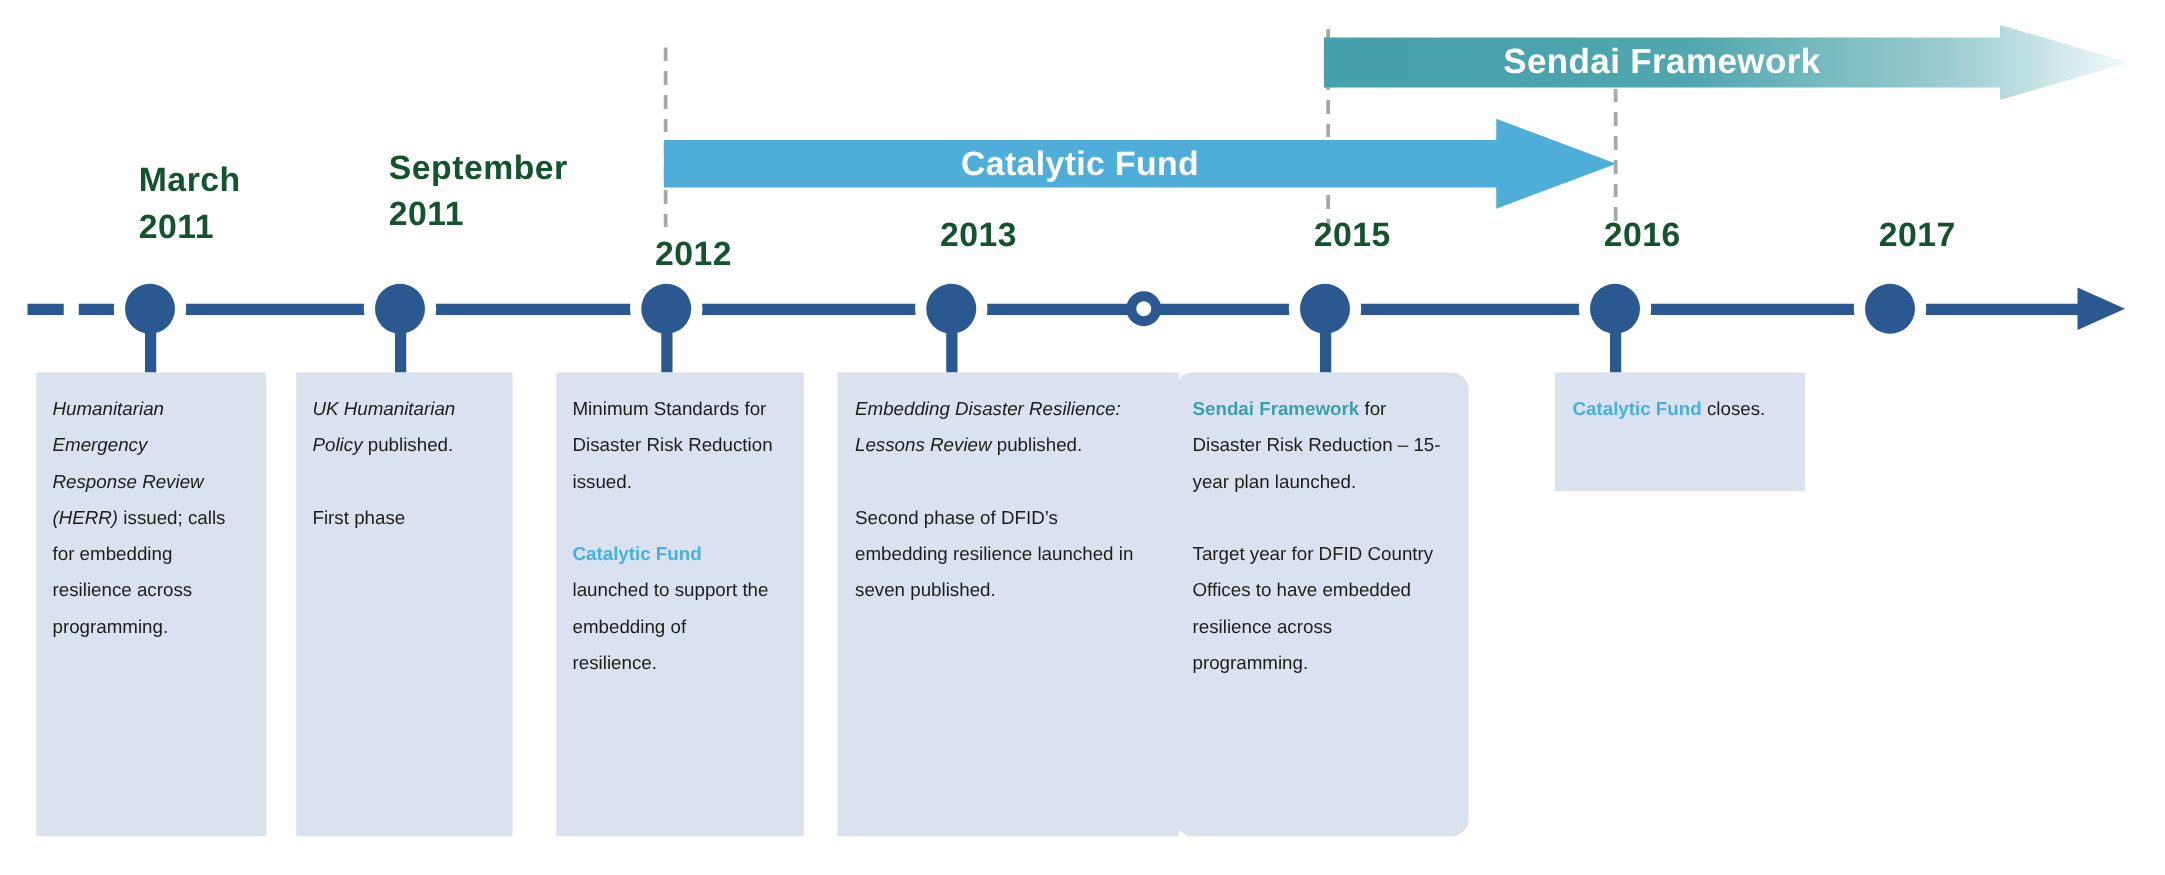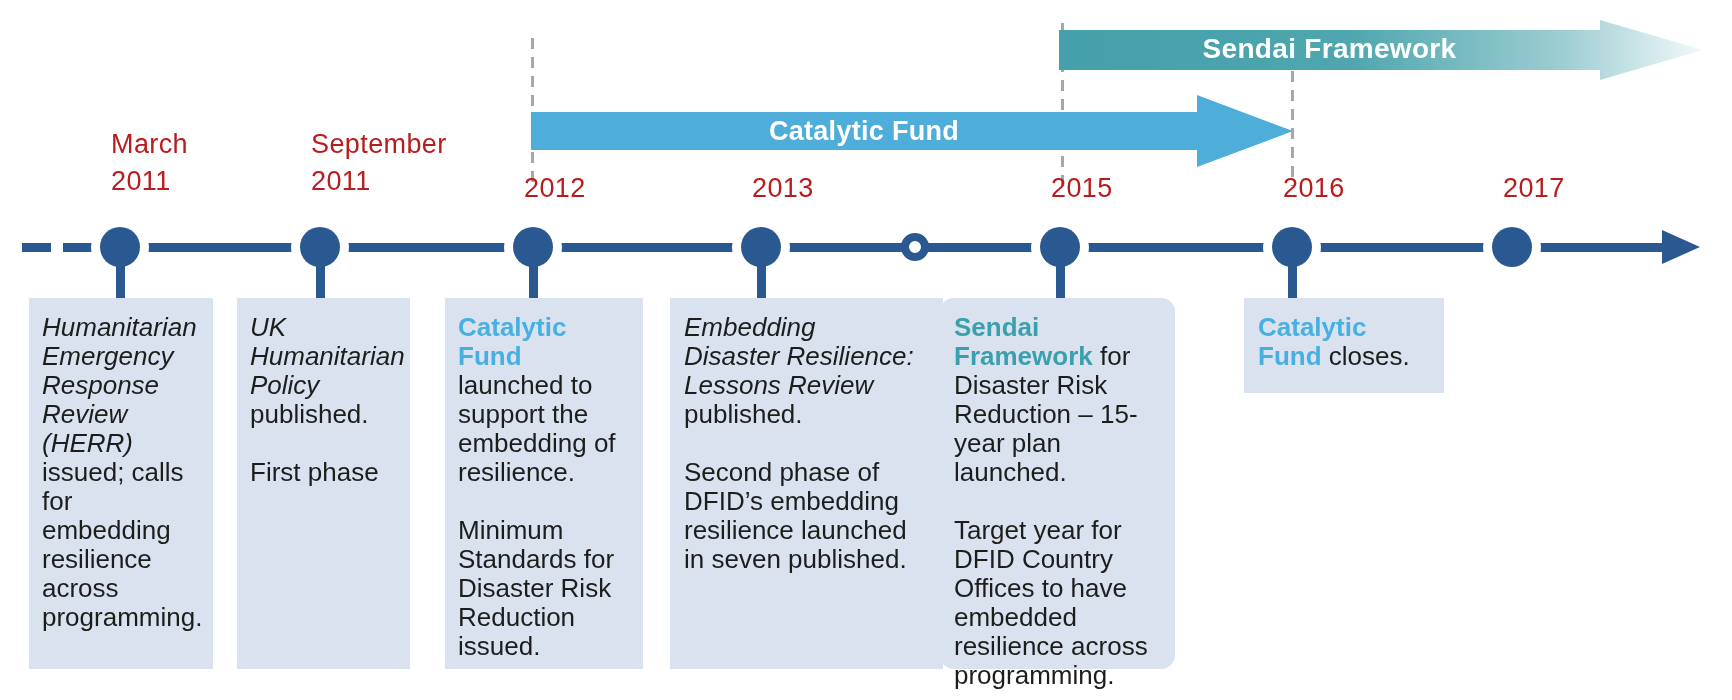--- a/index.html
+++ b/index.html
@@ -29,27 +29,27 @@
   .dot {
     position:absolute; width:40px; height:40px; border-radius:50%;
     background:#2a5890; box-shadow:0 0 0 9px #ffffff;
   }
   .open-dot {
     position:absolute; width:28px; height:28px; box-sizing:border-box;
     border:8px solid #2a5890; background:#ffffff; border-radius:50%;
   }
   .stem { position:absolute; width:9px; height:48px; top:250px; background:#2a5890; }
   .year {
-    position:absolute; color:#b91c1c; font-weight:normal; font-size:27px;
+    position:absolute; color:#14532d; font-weight:bold; font-size:27px;
     line-height:37px; white-space:pre-line; letter-spacing:0.4px;
   }
   
   .box {
     position:absolute; top:298px; height:371px; box-sizing:border-box;
-    background:#d9e2ee; color:#1d1d1b; font-size:26px; line-height:29px;
+    background:#d9e2ee; color:#1d1d1b; font-size:15px; line-height:29px;
   }
   .box p { margin:0 0 29px 0; }
   .box p:last-child { margin-bottom:0; }
   .em-lead   { font-style:italic; }
   .bold-lead { font-weight:normal; }
   .block     { display:block; }
   .cat-lead    { color:#47b0e0; font-weight:bold; }
   .sendai-lead { color:#3ba0ad; font-weight:bold; }
 </style>
 </head>
@@ -94,40 +94,40 @@
 
   <div class="stem" style="left:116px;"></div>
   <div class="stem" style="left:316px;"></div>
   <div class="stem" style="left:529px;"></div>
   <div class="stem" style="left:757px;"></div>
   <div class="stem" style="left:1056px;"></div>
   <div class="stem" style="left:1288px;"></div>
 
   <div class="year" style="left:111px; top:126px;">March
 2011</div>
-  <div class="year" style="left:311px; top:126px;">September
+  <div class="year" style="left:311px; top:116px;">September
 2011</div>
-  <div class="year" style="left:524px; top:170px;">2012</div>
+  <div class="year" style="left:524px; top:185px;">2012</div>
   <div class="year" style="left:752px; top:170px;">2013</div>
   <div class="year" style="left:1051px; top:170px;">2015</div>
   <div class="year" style="left:1283px; top:170px;">2016</div>
   <div class="year" style="left:1503px; top:170px;">2017</div>
 
   <div class="box" style="left:29px; width:184px; padding:15px 25px 15px 13px;">
     <p><span class="em-lead">Humanitarian Emergency Response Review (HERR)</span><span> issued; calls for embedding resilience across programming.</span></p>
   </div>
 
   <div class="box" style="left:237px; width:173px; padding:15px 10px 15px 13px;">
     <p><span class="em-lead">UK Humanitarian Policy</span><span> published.</span></p>
     <p><span class="bold-lead block">First phase</span></p>
   </div>
 
   <div class="box" style="left:445px; width:198px; padding:15px 24px 15px 13px;">
+    <p><span>Minimum Standards for Disaster Risk Reduction issued.</span></p>
     <p><span class="cat-lead">Catalytic Fund</span><span> launched to support the embedding of resilience.</span></p>
-    <p><span>Minimum Standards for Disaster Risk Reduction issued.</span></p>
   </div>
 
   <div class="box" style="left:670px; width:273px; padding:15px 26px 15px 14px;">
     <p><span class="em-lead">Embedding Disaster Resilience: Lessons Review</span><span> published.</span></p>
     <p><span class="bold-lead">Second phase</span><span> of DFID’s embedding resilience launched in seven published.</span></p>
   </div>
 
   <div class="box" style="left:940px; width:235px; padding:15px 14px 15px 14px;border-radius:14px;">
     <p><span class="sendai-lead">Sendai Framework</span><span> for Disaster Risk Reduction – 15-year plan launched.</span></p>
     <p><span>Target year for DFID Country Offices to have embedded resilience across programming.</span></p>

